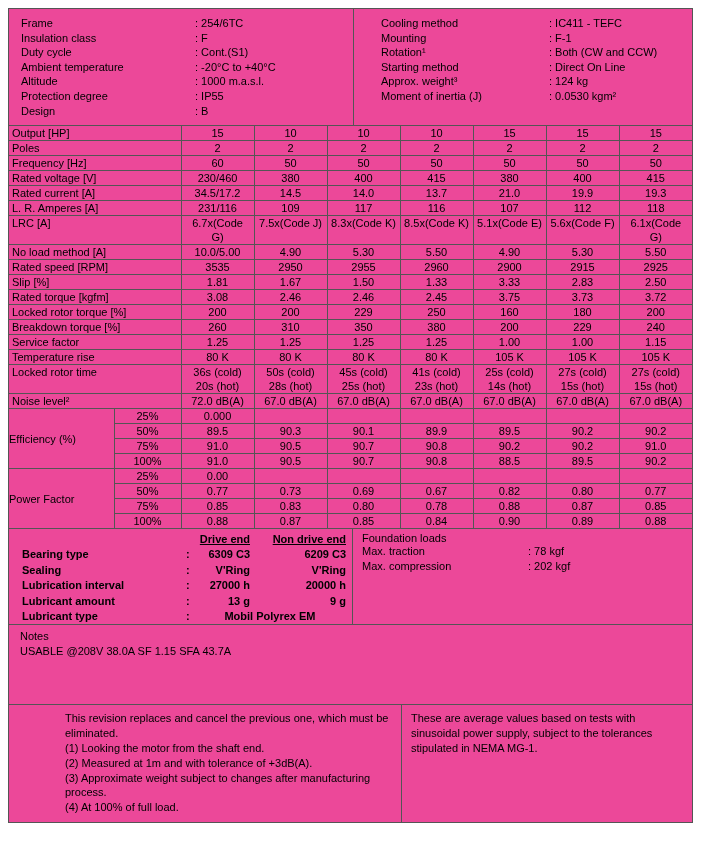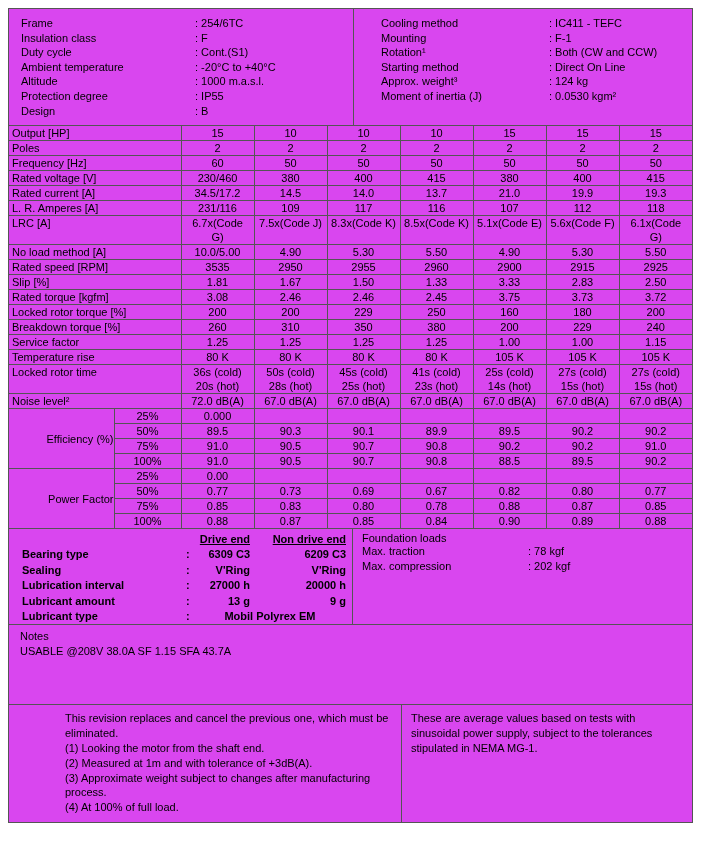--- a/index.html
+++ b/index.html
@@ -3,21 +3,21 @@
 <meta charset="utf-8">
 <style>
   * { margin: 0; padding: 0; box-sizing: border-box; }
   html, body { background: #ffffff; }
   body {
     width: 701px; height: 846px;
     font-family: "Liberation Sans", "DejaVu Sans", sans-serif;
     font-size: 11px; color: #000;
     padding: 8px 8px 18px 8px;
   }
-  .sheet { width: 685px; border: 1px solid #555; background: #d946ef; }
+  .sheet { width: 685px; border: 1px solid #555; background: #ec4899; }
 
   
   .hdr { display: grid; grid-template-columns: 344px 1fr; min-height: 116px; }
   .hdr-col { padding: 7px 0 0 12px; }
   .hdr-col.right { border-left: 1px solid #555; padding-left: 27px; }
   .info-row { display: grid; grid-template-columns: 174px 1fr; line-height: 14.6px; }
   .hdr-col.right .info-row { grid-template-columns: 168px 1fr; }
 
   
   table.spec { border-collapse: collapse; table-layout: fixed; width: 683px; }
@@ -25,21 +25,21 @@
     border: 1px solid #555;
     height: 14px; line-height: 14px;
     white-space: pre-line;
     overflow: hidden;
   }
   table.spec tr td:first-child { border-left: none; margin-left: 16px; }
   table.spec tr td:last-child  { border-right: none; }
   td.lbl  { text-align: left; padding-left: 3px; }
   td.val  { text-align: center; }
   td.top  { vertical-align: top; }
-  td.cat  { text-align: right; vertical-align: middle; }
+  td.cat  { text-align: left; vertical-align: middle; }
   td.load { text-align: center; }
 
   
   .bear { display: grid; grid-template-columns: 343px 1fr; min-height: 92px; border-bottom: 1px solid #555; }
   .bear-left { padding: 3px 0 0 13px; font-weight: bold; }
   .bear-right { border-left: 1px solid #555; padding: 3px 0 0 9px; }
   .b-row { display: grid; grid-template-columns: 164px 8px 56px 96px; line-height: 15.4px; }
   .b-de, .b-nde { text-align: right; }
   .b-span { grid-column: 3 / 5; text-align: center; }
   .u { text-decoration: underline; }

